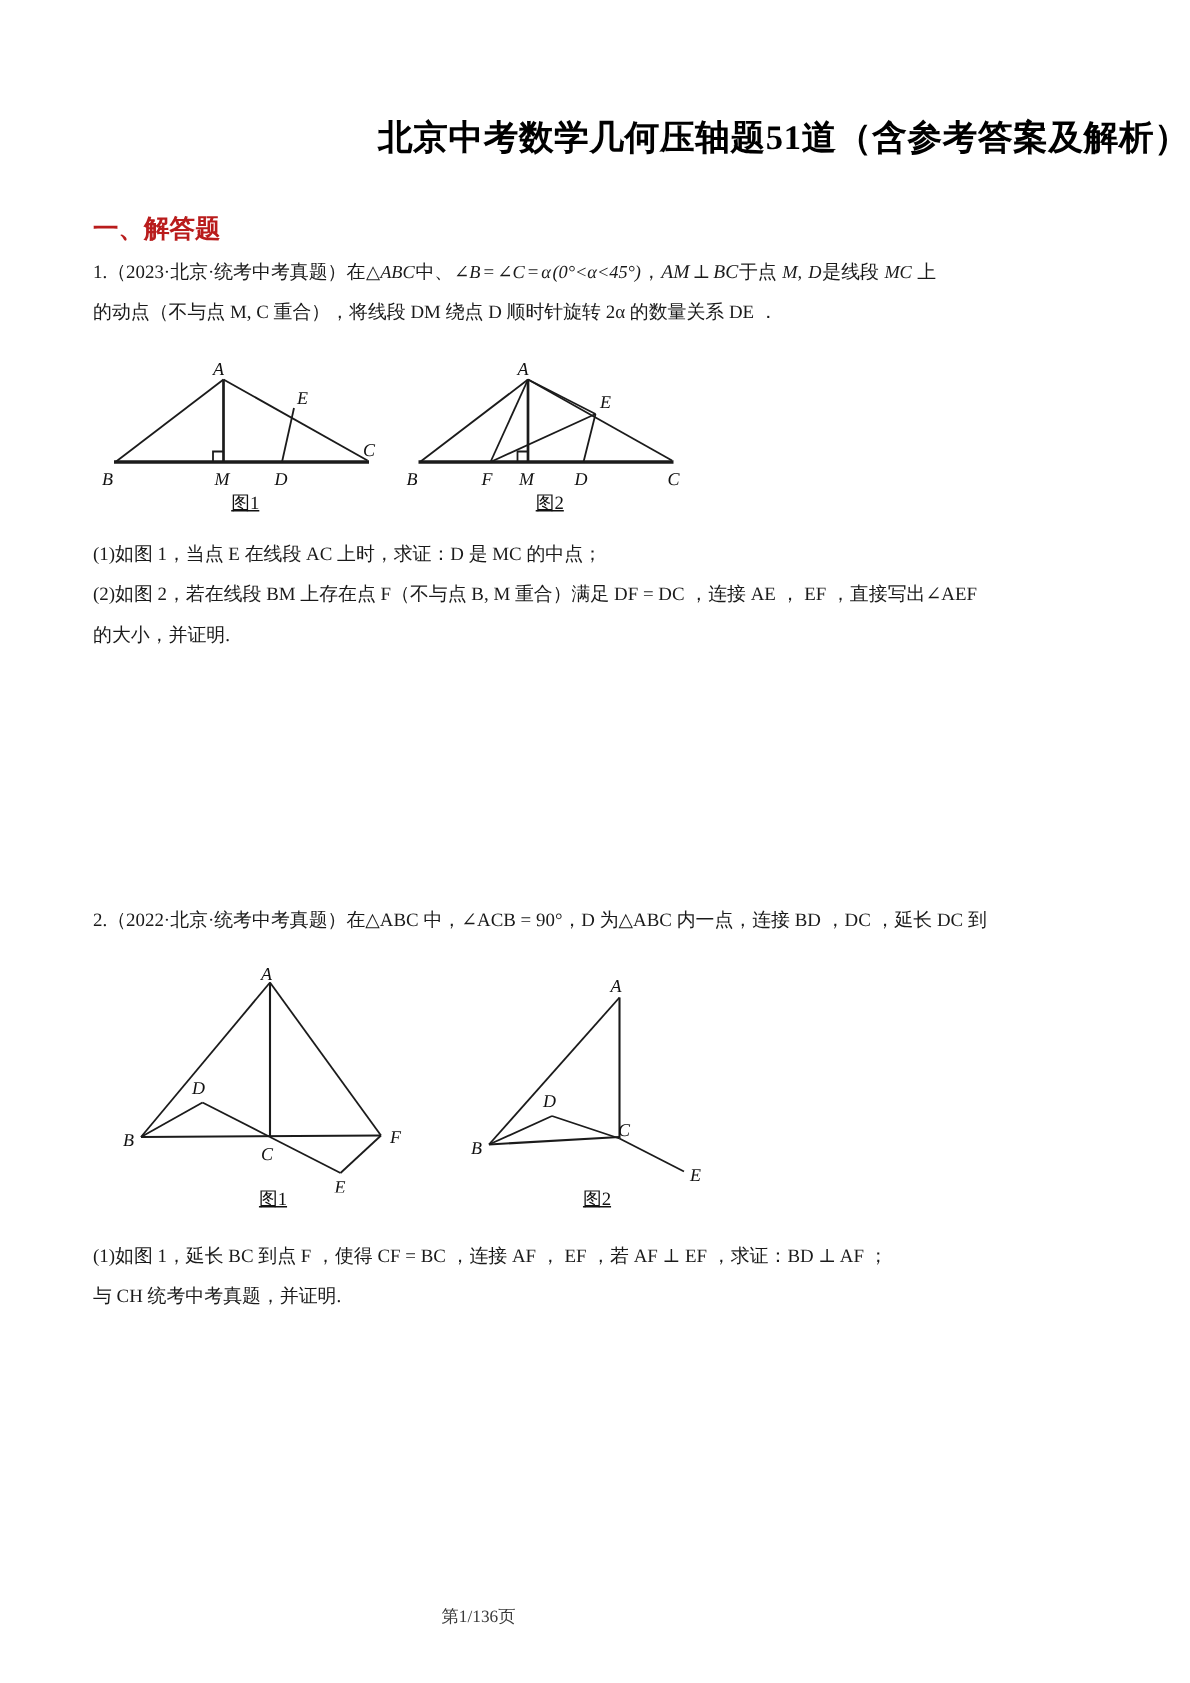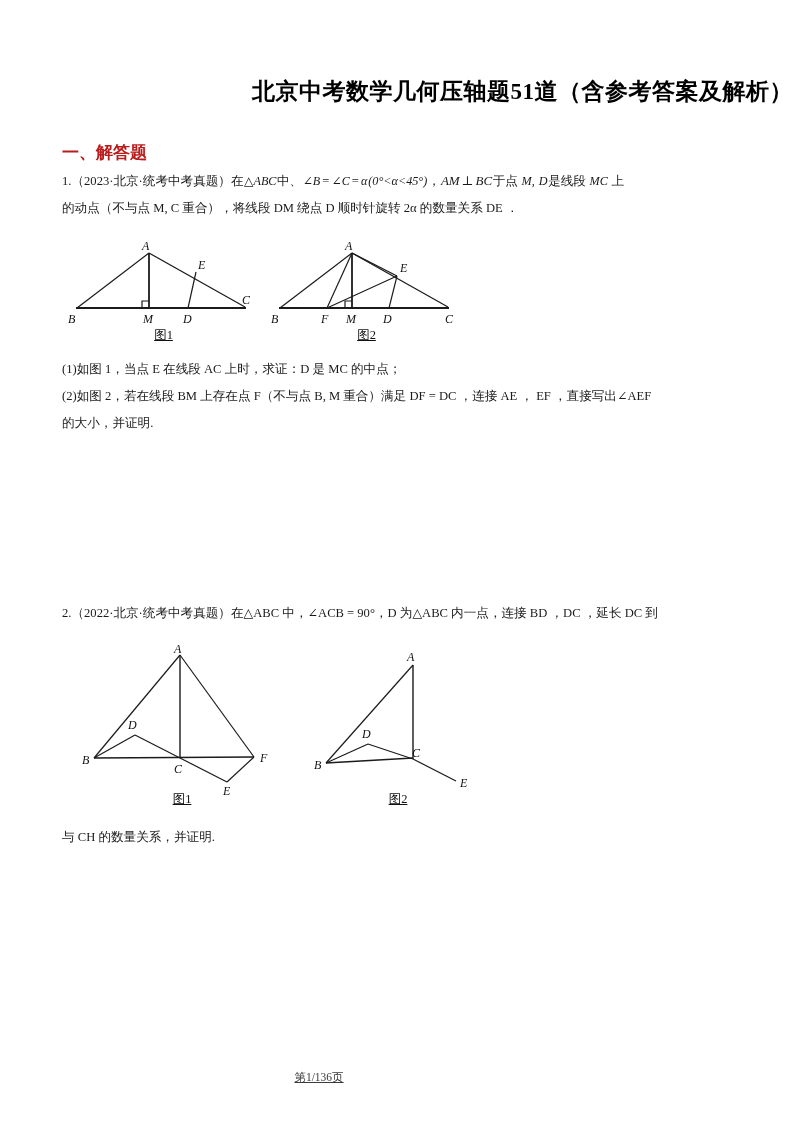--- a/index.html
+++ b/index.html
@@ -97,21 +97,20 @@
     text-decoration: underline;
   }
   .footer {
     position: absolute;
     left: 0;
     top: 1070px;
     width: 638px;
     text-align: center;
     font-size: 11.5px;
     color: #3b3b3b;
-    text-decoration: underline;
   }
   svg text {
     font-family: "Liberation Serif", "DejaVu Serif", serif;
     font-style: italic;
     fill: #111;
   }
   svg line, svg path, svg polyline {
     stroke: #1b1b1b;
     fill: none;
   }
@@ -251,18 +250,19 @@
           <text x="54" y="93" font-size="12">D</text>
           <text x="152" y="142" font-size="12">E</text>
         </svg>
         <div class="fig-caption" style="margin-top:-4px;">图2</div>
       </div>
 
     </div>
   </div>
 
   <div class="body-block prob2-q">
-    <div>与 CH 的数量关系，并证明.</div>
+    <div>(1)如图 1，延长 BC 到点 F ，使得 CF = BC ，连接 AF ， EF ，若 AF ⊥ EF ，求证：BD ⊥ AF ；</div>
+    <div>与 CH 统考中考真题，并证明.</div>
   </div>
 
   <div class="footer">第1/136页</div>
 
 </div>
 
 </body></html>

